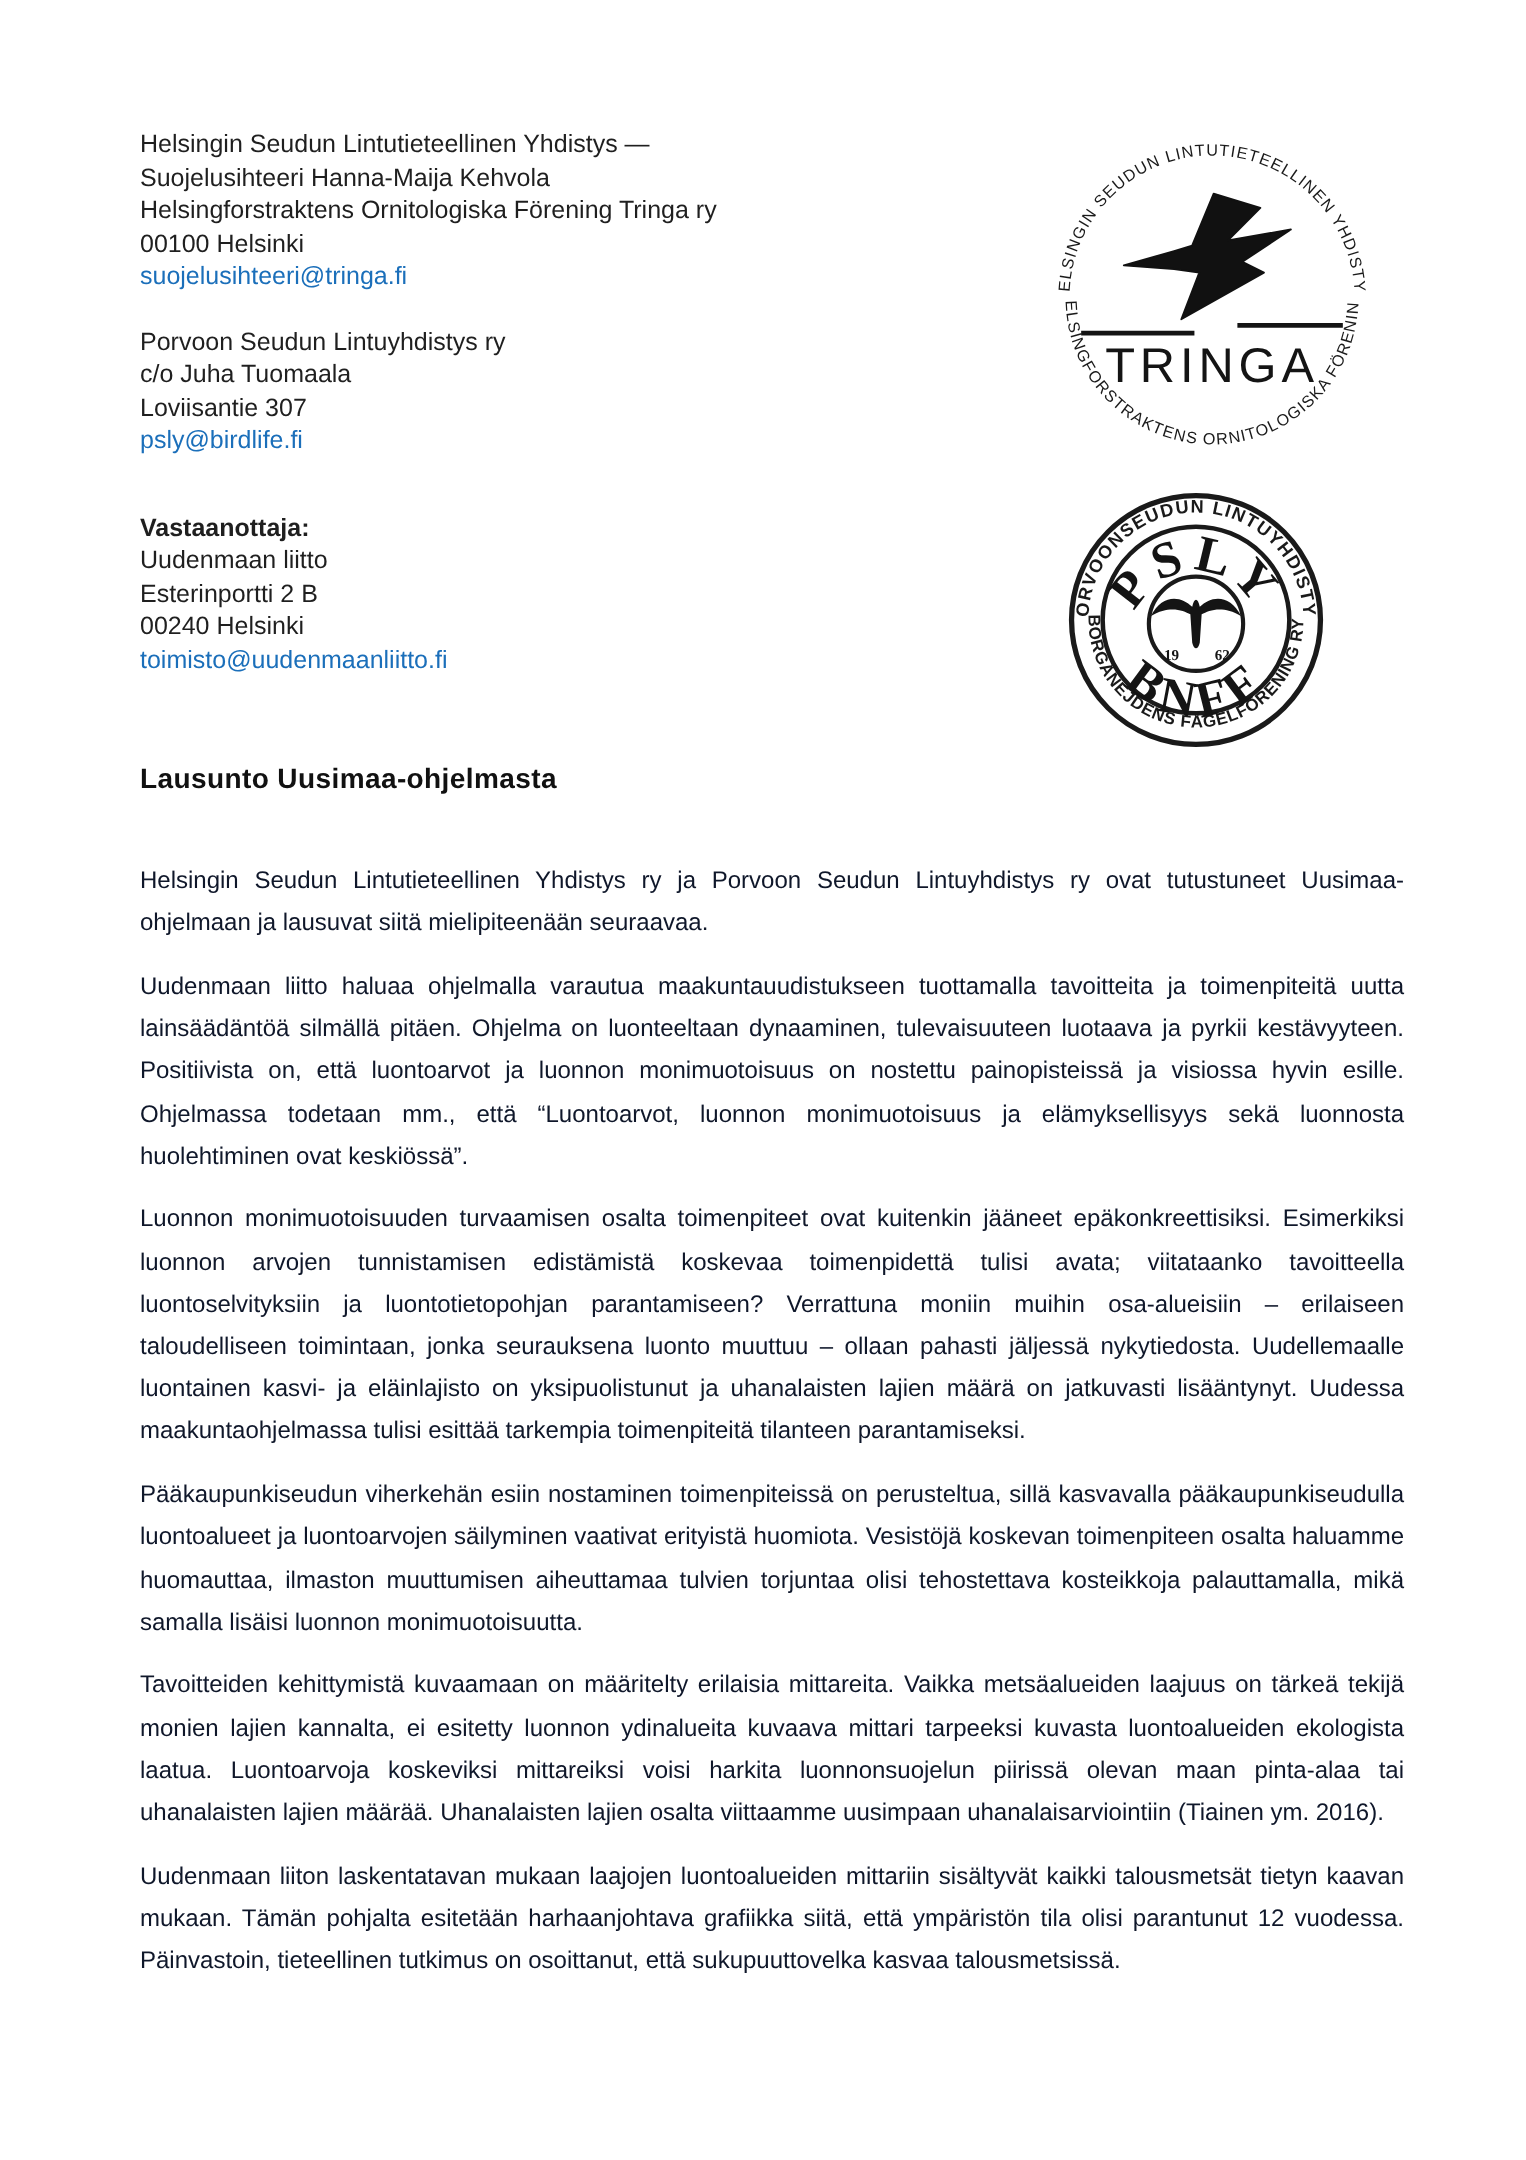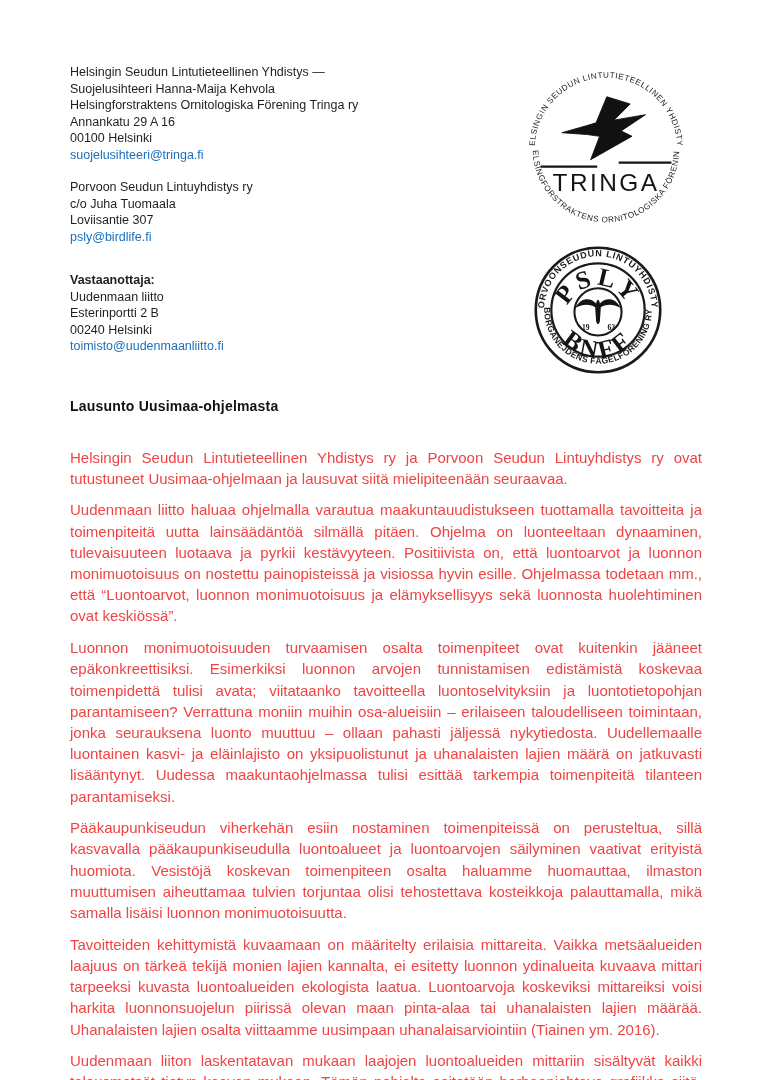--- a/index.html
+++ b/index.html
@@ -31,45 +31,44 @@
   .gap-md { height: 27px; }
   .doc-title {
     margin-top: 43px;
     font-size: 14px;
     font-weight: bold;
     letter-spacing: 0.2px;
     color: #111;
   }
   .body-text { margin-top: 33px; }
   .body-text p {
-    font-size: 15px;
+    font-size: 12px;
     line-height: 21.2px;
     text-align: justify;
     margin-bottom: 10.5px;
-    color: #ef4444;
+    color: #0f172a;
   }
   .logo { position: absolute; }
   .logo-tringa { left: 523px; top: 66px; width: 166px; height: 166px; }
   .logo-psly  { left: 532px; top: 244px; width: 132px; height: 132px; }
   svg { display: block; width: 100%; height: 100%; }
   .ring-text { fill: #1a1a1a; font-family: "Liberation Sans", sans-serif; }
   .psly-big { font-family: "Liberation Serif", serif; font-weight: bold; fill: #141414; }
 </style>
 </head>
 <body>
 
 <div class="page">
 
   <div class="content">
 
     <div class="addr-block">
       <div>Helsingin Seudun Lintutieteellinen Yhdistys —</div>
       <div>Suojelusihteeri Hanna-Maija Kehvola</div>
       <div>Helsingforstraktens Ornitologiska Förening Tringa ry</div>
-      <div>Annankatu 29 A 16</div>
       <div>00100 Helsinki</div>
       <a class="email-link">suojelusihteeri@tringa.fi</a>
     </div>
 
     <div class="gap-sm"></div>
 
     <div class="addr-block">
       <div>Porvoon Seudun Lintuyhdistys ry</div>
       <div>c/o Juha Tuomaala</div>
       <div>Loviisantie 307</div>

